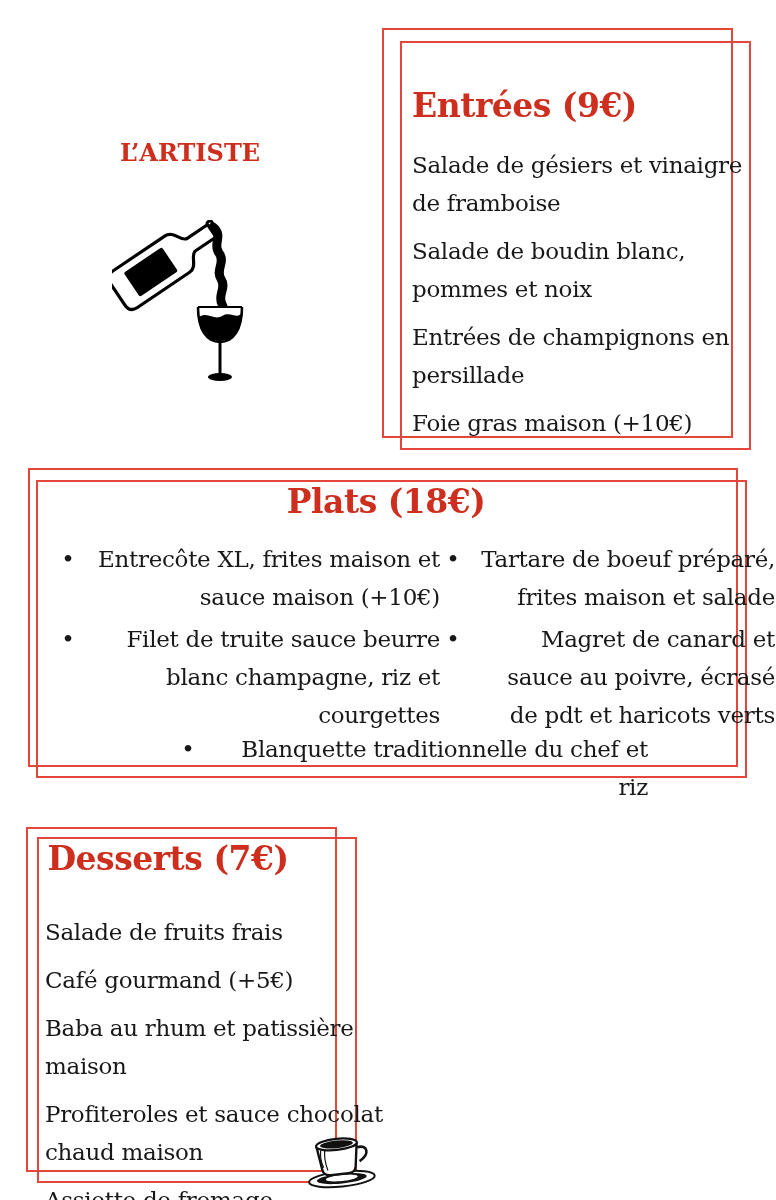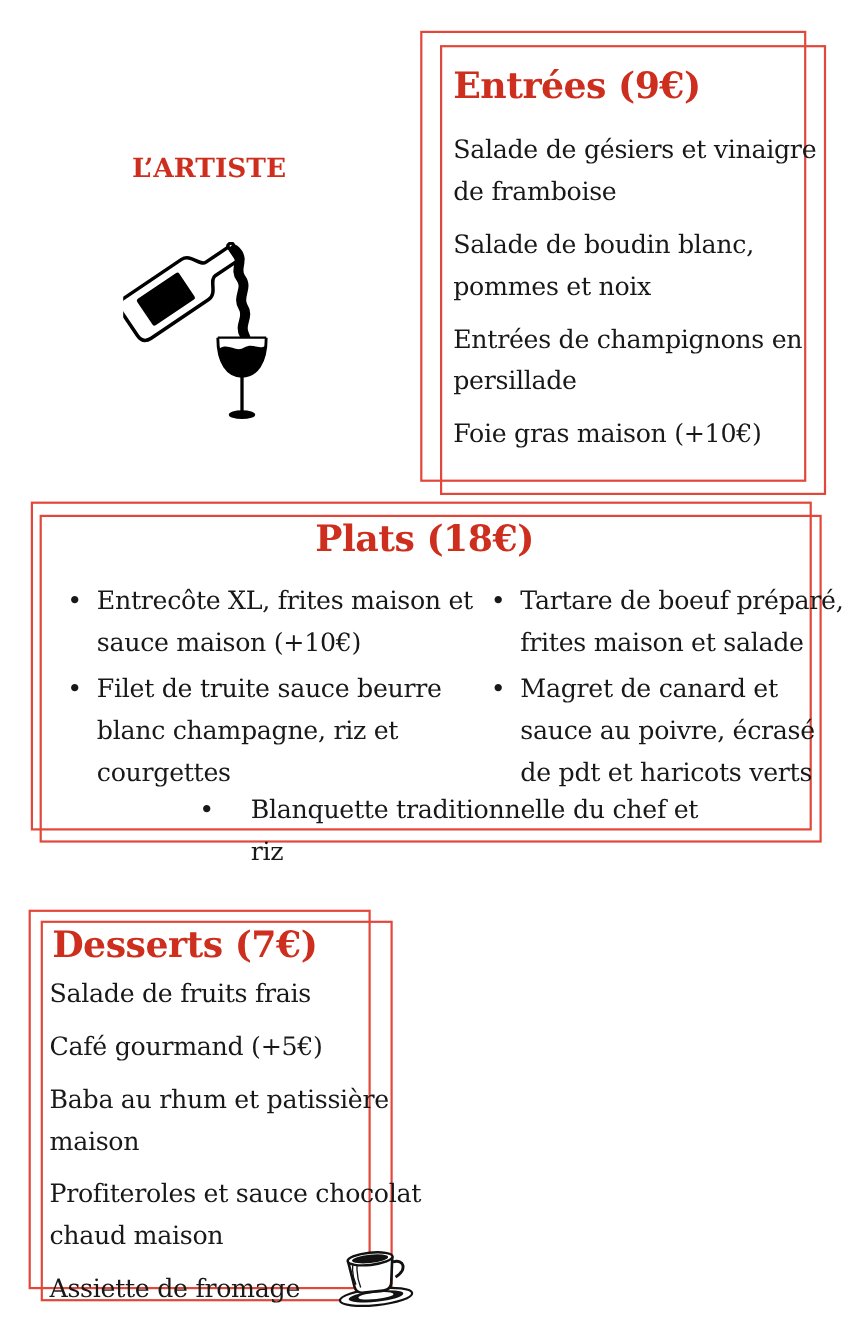--- a/index.html
+++ b/index.html
@@ -12,43 +12,43 @@
   
   .brand-title {
     position:absolute; left:40px; top:138px; width:300px;
     text-align:center; font-size:24px; font-weight:800;
     letter-spacing:0px; color:#cd2e1d; white-space:nowrap;
   }
   .logo-svg { position:absolute; left:112px; top:220px; }
   
   .frame { position:absolute; border:2px solid #e2473a; background:transparent; }
   section { position:absolute; }
-  .content { position:absolute; }
+  .content { position:absolute;margin-top:28px; }
   h2.sec-heading {
     color:#cd2e1d; font-size:33px; font-weight:800;
     letter-spacing:-0.5px; line-height:40px; white-space:nowrap;
   }
   p.item { font-size:23px; line-height:38px; letter-spacing:-0.3px; margin:0 0 10px 0; }
   
   .sec-entrees { left:382px; top:28px; width:375px; height:425px; }
   .sec-entrees .frame-a { left:0; top:0; width:351px; height:410px; }
   .sec-entrees .frame-b { left:18px; top:13px; width:351px; height:409px; }
   .sec-entrees .content { left:30px; top:30px; width:345px; }
   .sec-entrees h2 { margin-bottom:20px; }
   
-  .sec-plats { left:28px; top:456px; width:720px; height:312px; }
+  .sec-plats { left:28px; top:468px; width:720px; height:312px; }
   .sec-plats .frame-a { left:0; top:0; width:710px; height:299px; }
   .sec-plats .frame-b { left:8px; top:12px; width:711px; height:298px; }
   .sec-plats h2 { position:absolute; left:0; top:14px; width:716px; text-align:center; }
   .plats-col { position:absolute; top:72px; }
   .plats-col-left  { left:20px;  width:392px; }
   .plats-col-right { left:405px; width:342px; }
   .pitem { display:flex; align-items:flex-start; margin-bottom:4px; }
   .pitem .bullet { flex:0 0 40px; text-align:center; font-size:23px; line-height:38px; }
-  .pitem .txt { flex:1; text-align:left; font-size:23px; line-height:38px; letter-spacing:-0.3px; }
+  .pitem .txt { flex:1; text-align:right; font-size:23px; line-height:38px; letter-spacing:-0.3px; }
   .plats-bottom { position:absolute; left:120px; top:262px; width:500px; }
   .plats-bottom .bullet { flex:0 0 80px; }
   
   .sec-desserts { left:26px; top:827px; width:345px; height:365px; }
   .sec-desserts .frame-a { left:0; top:0; width:311px; height:345px; }
   .sec-desserts .frame-b { left:11px; top:10px; width:320px; height:346px; }
   .sec-desserts h2 { position:absolute; left:0; top:12px; width:284px; text-align:center; }
   .sec-desserts .content { left:19px; top:58px; width:356px; }
   .coffee-svg { position:absolute; left:278px; top:305px; }
   svg { display:block; }

